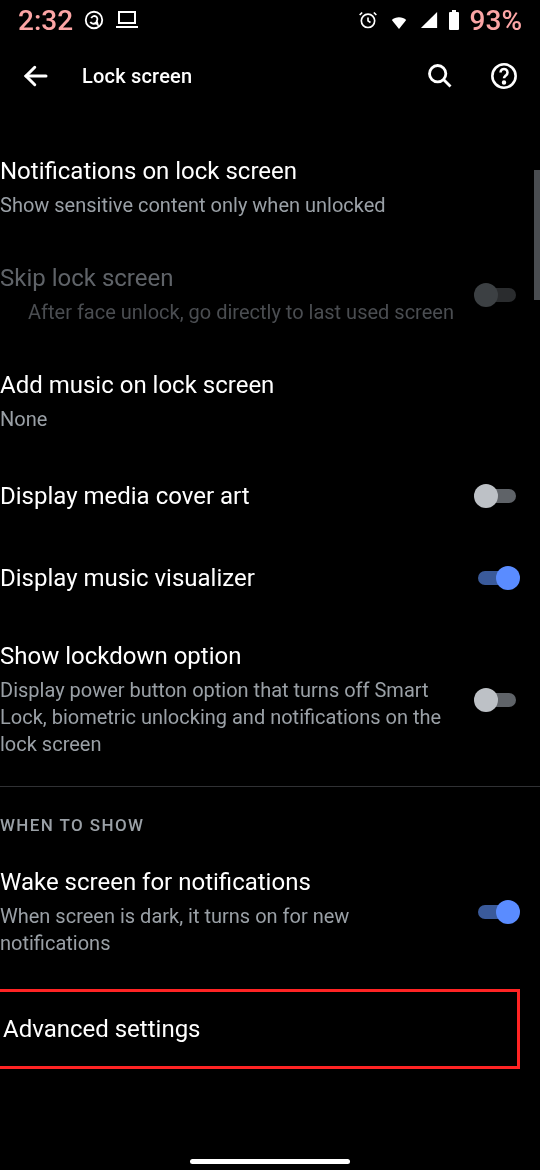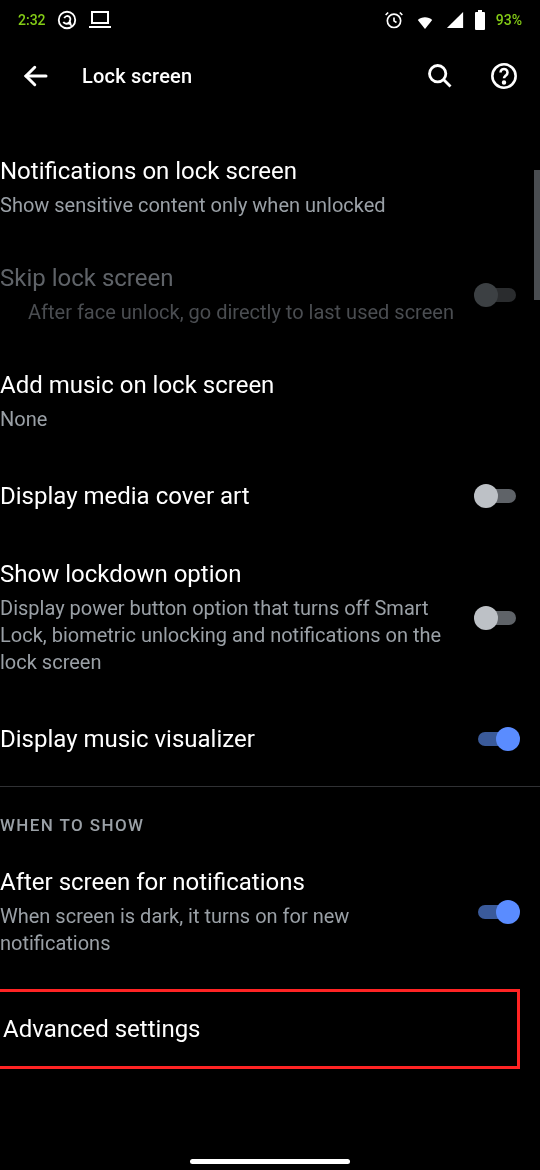--- a/index.html
+++ b/index.html
@@ -12,23 +12,23 @@
     overflow: hidden;
     position: relative;
   }
   
   .status-bar {
     height: 40px;
     display: flex;
     align-items: center;
     justify-content: space-between;
     padding: 0 18px;
-    font-size: 14px;
+    font-size: 28px;
     font-weight: 500;
-    color: #84cc16;
+    color: #fca5a5;
   }
   .status-left, .status-right { display: flex; align-items: center; gap: 10px; }
   .status-right svg { display:block; }
   .icon-slot { display:inline-flex; align-items:center; }
 
   
   .app-bar {
     height: 72px;
     display: flex;
     align-items: center;
@@ -219,50 +219,50 @@
   <div class="setting no-sub">
     <div class="setting-body">
       <div class="setting-title">Display media cover art</div>
     </div>
     <div class="switch">
       <div class="track"></div>
         <div class="thumb"></div>
     </div>
   </div>
 
+  <div class="setting no-sub">
+    <div class="setting-body">
+      <div class="setting-title">Display music visualizer</div>
+    </div>
+    <div class="switch on">
+      <div class="track"></div>
+        <div class="thumb"></div>
+    </div>
+  </div>
+
   <div class="setting">
     <div class="setting-body">
       <div class="setting-title">Show lockdown option</div>
       <div class="setting-sub">Display power button option that turns off Smart Lock, biometric unlocking and notifications on the lock screen</div>
     </div>
     <div class="switch">
       <div class="track"></div>
         <div class="thumb"></div>
     </div>
   </div>
-
-  <div class="setting no-sub">
-    <div class="setting-body">
-      <div class="setting-title">Display music visualizer</div>
-    </div>
-    <div class="switch on">
-      <div class="track"></div>
-        <div class="thumb"></div>
-    </div>
-  </div>
 </div>
 
 <div class="divider"></div>
 
 <div class="settings-list">
   <div class="section-header">WHEN TO SHOW</div>
 
   <div class="setting">
     <div class="setting-body">
-      <div class="setting-title">After screen for notifications</div>
+      <div class="setting-title">Wake screen for notifications</div>
       <div class="setting-sub">When screen is dark, it turns on for new notifications</div>
     </div>
     <div class="switch on">
       <div class="track"></div>
         <div class="thumb"></div>
     </div>
   </div>
 
   <div class="highlight" style="margin-left:-14px;padding-left:14px;">
     <div class="setting no-sub" style="padding:4px 0;">

